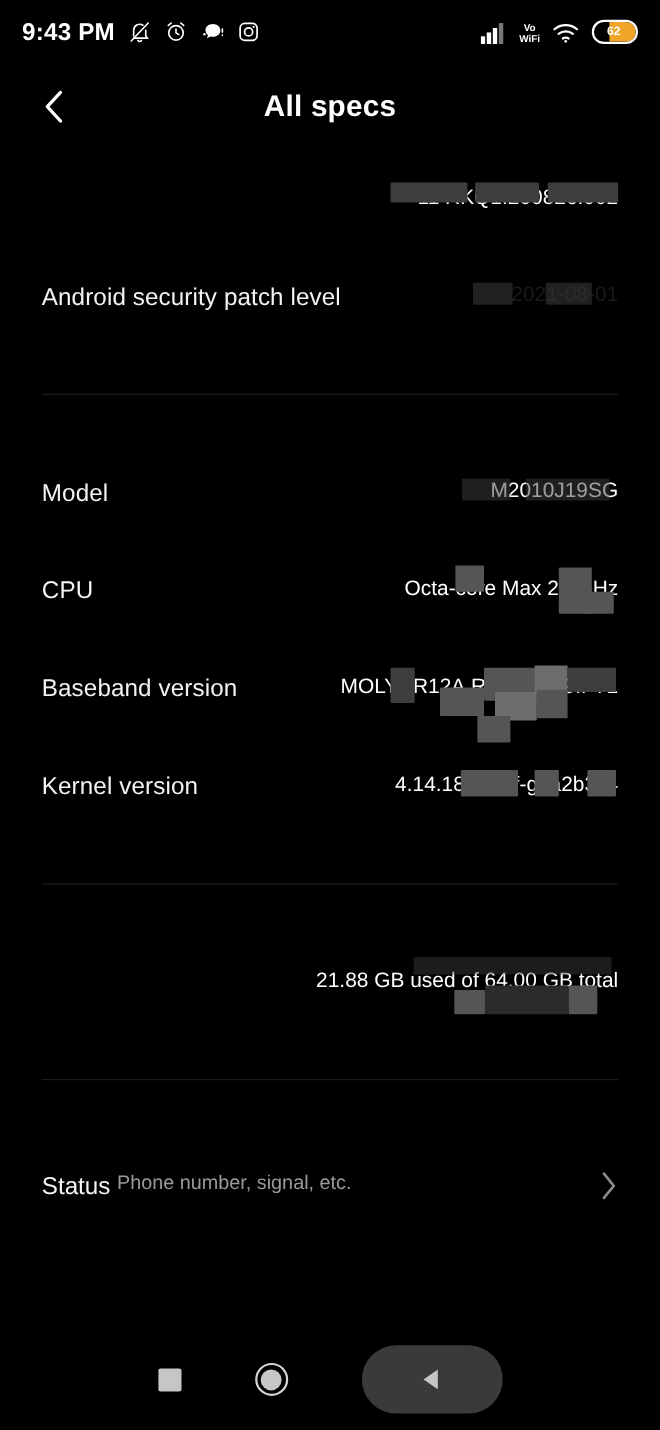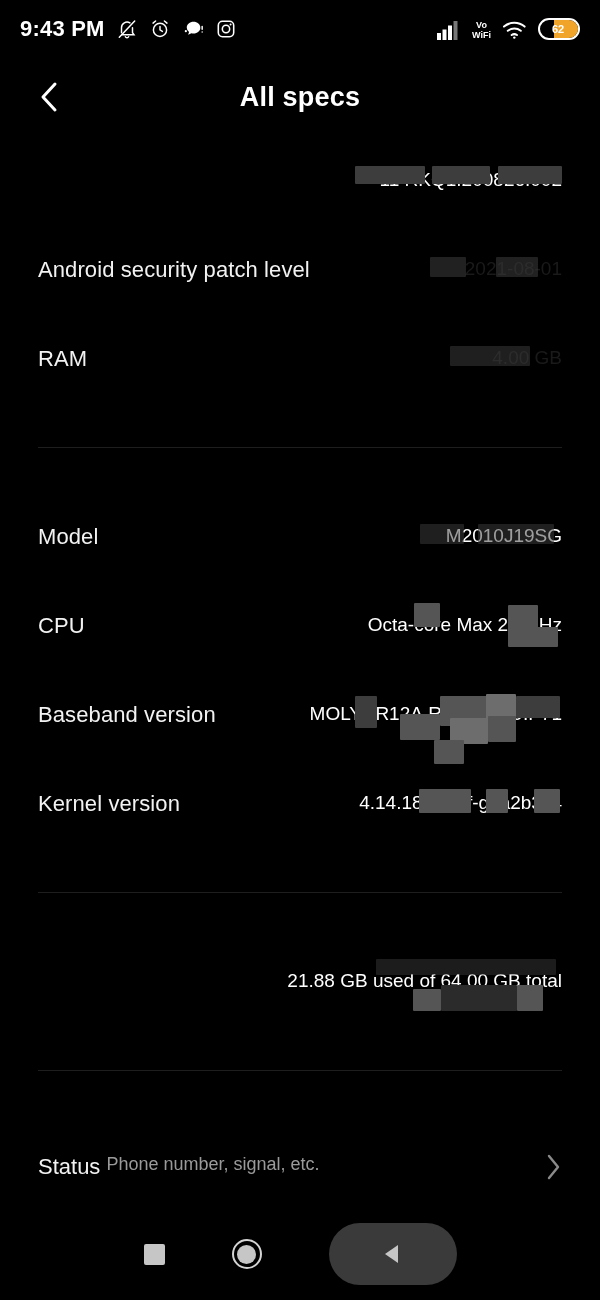--- a/index.html
+++ b/index.html
@@ -334,25 +334,20 @@
     <span class="censor dark" style="left:498px;top:30px;width:64px;height:18px;"></span>
   </div>
 
   <div class="spec-row">
     <span class="spec-label">Android security patch level</span>
     <span class="spec-value redacted dim">2021-08-01</span>
     <span class="censor dark" style="left:430px;top:32px;width:36px;height:20px;opacity:.55;"></span>
     <span class="censor dark" style="left:496px;top:32px;width:42px;height:20px;opacity:.55;"></span>
   </div>
 
-  <div class="spec-row">
-    <span class="spec-label">RAM</span>
-    <span class="spec-value redacted dim">4.00 GB</span>
-    <span class="censor dark" style="left:450px;top:32px;width:80px;height:20px;opacity:.5;"></span>
-  </div>
 
   <div class="gap"></div>
   <div class="divider"></div>
   <div class="gap"></div>
 
   <div class="spec-row">
     <span class="spec-label">Model</span>
     <span class="spec-value redacted">M2010J19SG</span>
     <span class="censor dark" style="left:420px;top:32px;width:44px;height:20px;opacity:.5;"></span>
     <span class="censor dark" style="left:478px;top:32px;width:76px;height:20px;opacity:.5;"></span>

